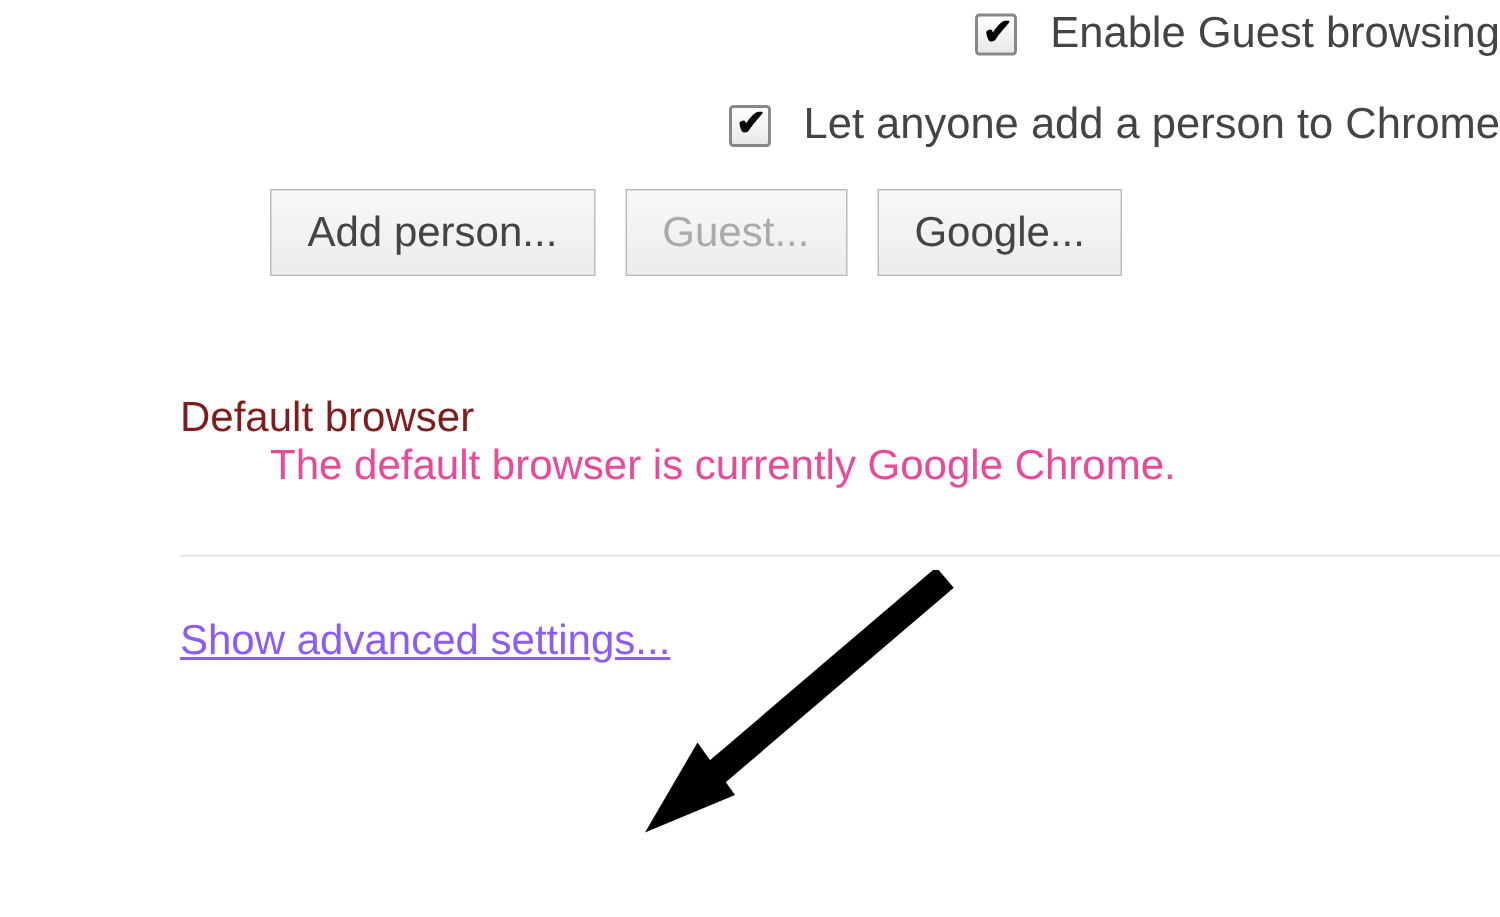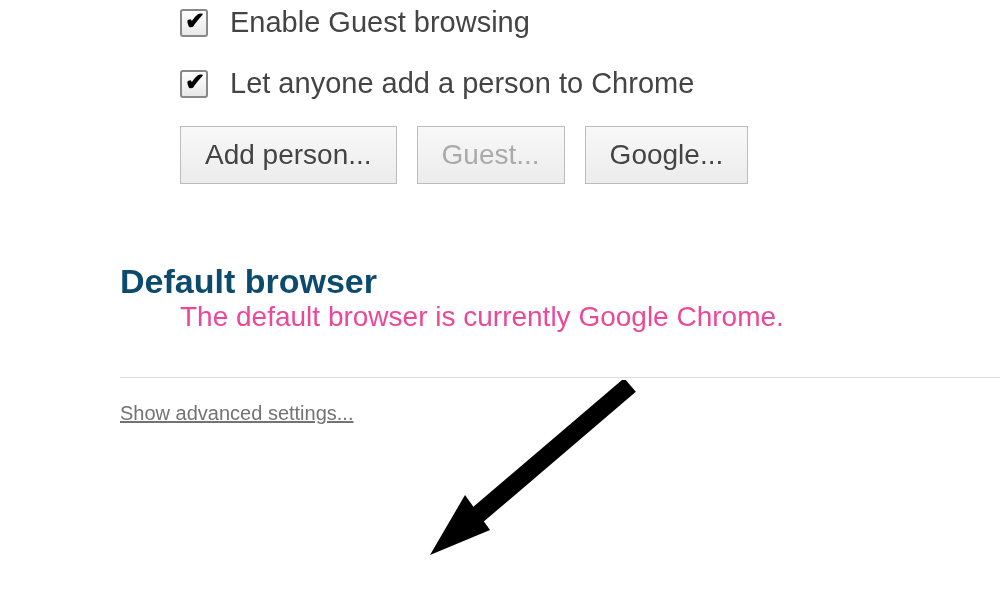--- a/index.html
+++ b/index.html
@@ -14,20 +14,21 @@
       position: relative;
     }
     .content {
       padding-left: 180px;
       padding-top: 6px;
     }
     .checkbox-row {
       display: flex;
       align-items: center;
       margin-bottom: 28px;
+      justify-content: flex-end;
     }
     .checkbox-row:nth-child(2) {
       margin-bottom: 20px;
     }
     .checkbox {
       width: 28px;
       height: 28px;
       border: 2px solid #888;
       border-radius: 3px;
       background: linear-gradient(#fff, #e8e8e8);
@@ -62,44 +63,44 @@
       color: #444;
       cursor: pointer;
       font-family: inherit;
       white-space: nowrap;
     }
     .btn.disabled {
       color: #aaa;
       cursor: default;
     }
     .section-heading {
-      font-size: 34px;
-      color: #0c4a6e;
-      font-weight: 700;
+      font-size: 28px;
+      color: #7f1d1d;
+      font-weight: 400;
       margin-top: 78px;
       margin-left: -60px;
     }
     .status-text {
       font-size: 28px;
       color: #ec4899;
     }
     .divider {
       border: none;
       border-top: 1px solid #ddd;
       margin-top: 44px;
       margin-left: -60px;
       width: 880px;
     }
     .advanced-link {
       display: inline-block;
-      margin-top: 24px;
+      margin-top: 40px;
       margin-left: -60px;
-      color: #737373;
+      color: #8b5cf6;
       text-decoration: underline;
-      font-size: 20px;
+      font-size: 28px;
       cursor: pointer;
     }
     .arrow-annotation {
       position: absolute;
       left: 430px;
       top: 380px;
       pointer-events: none;
     }
   </style>
 </head>

